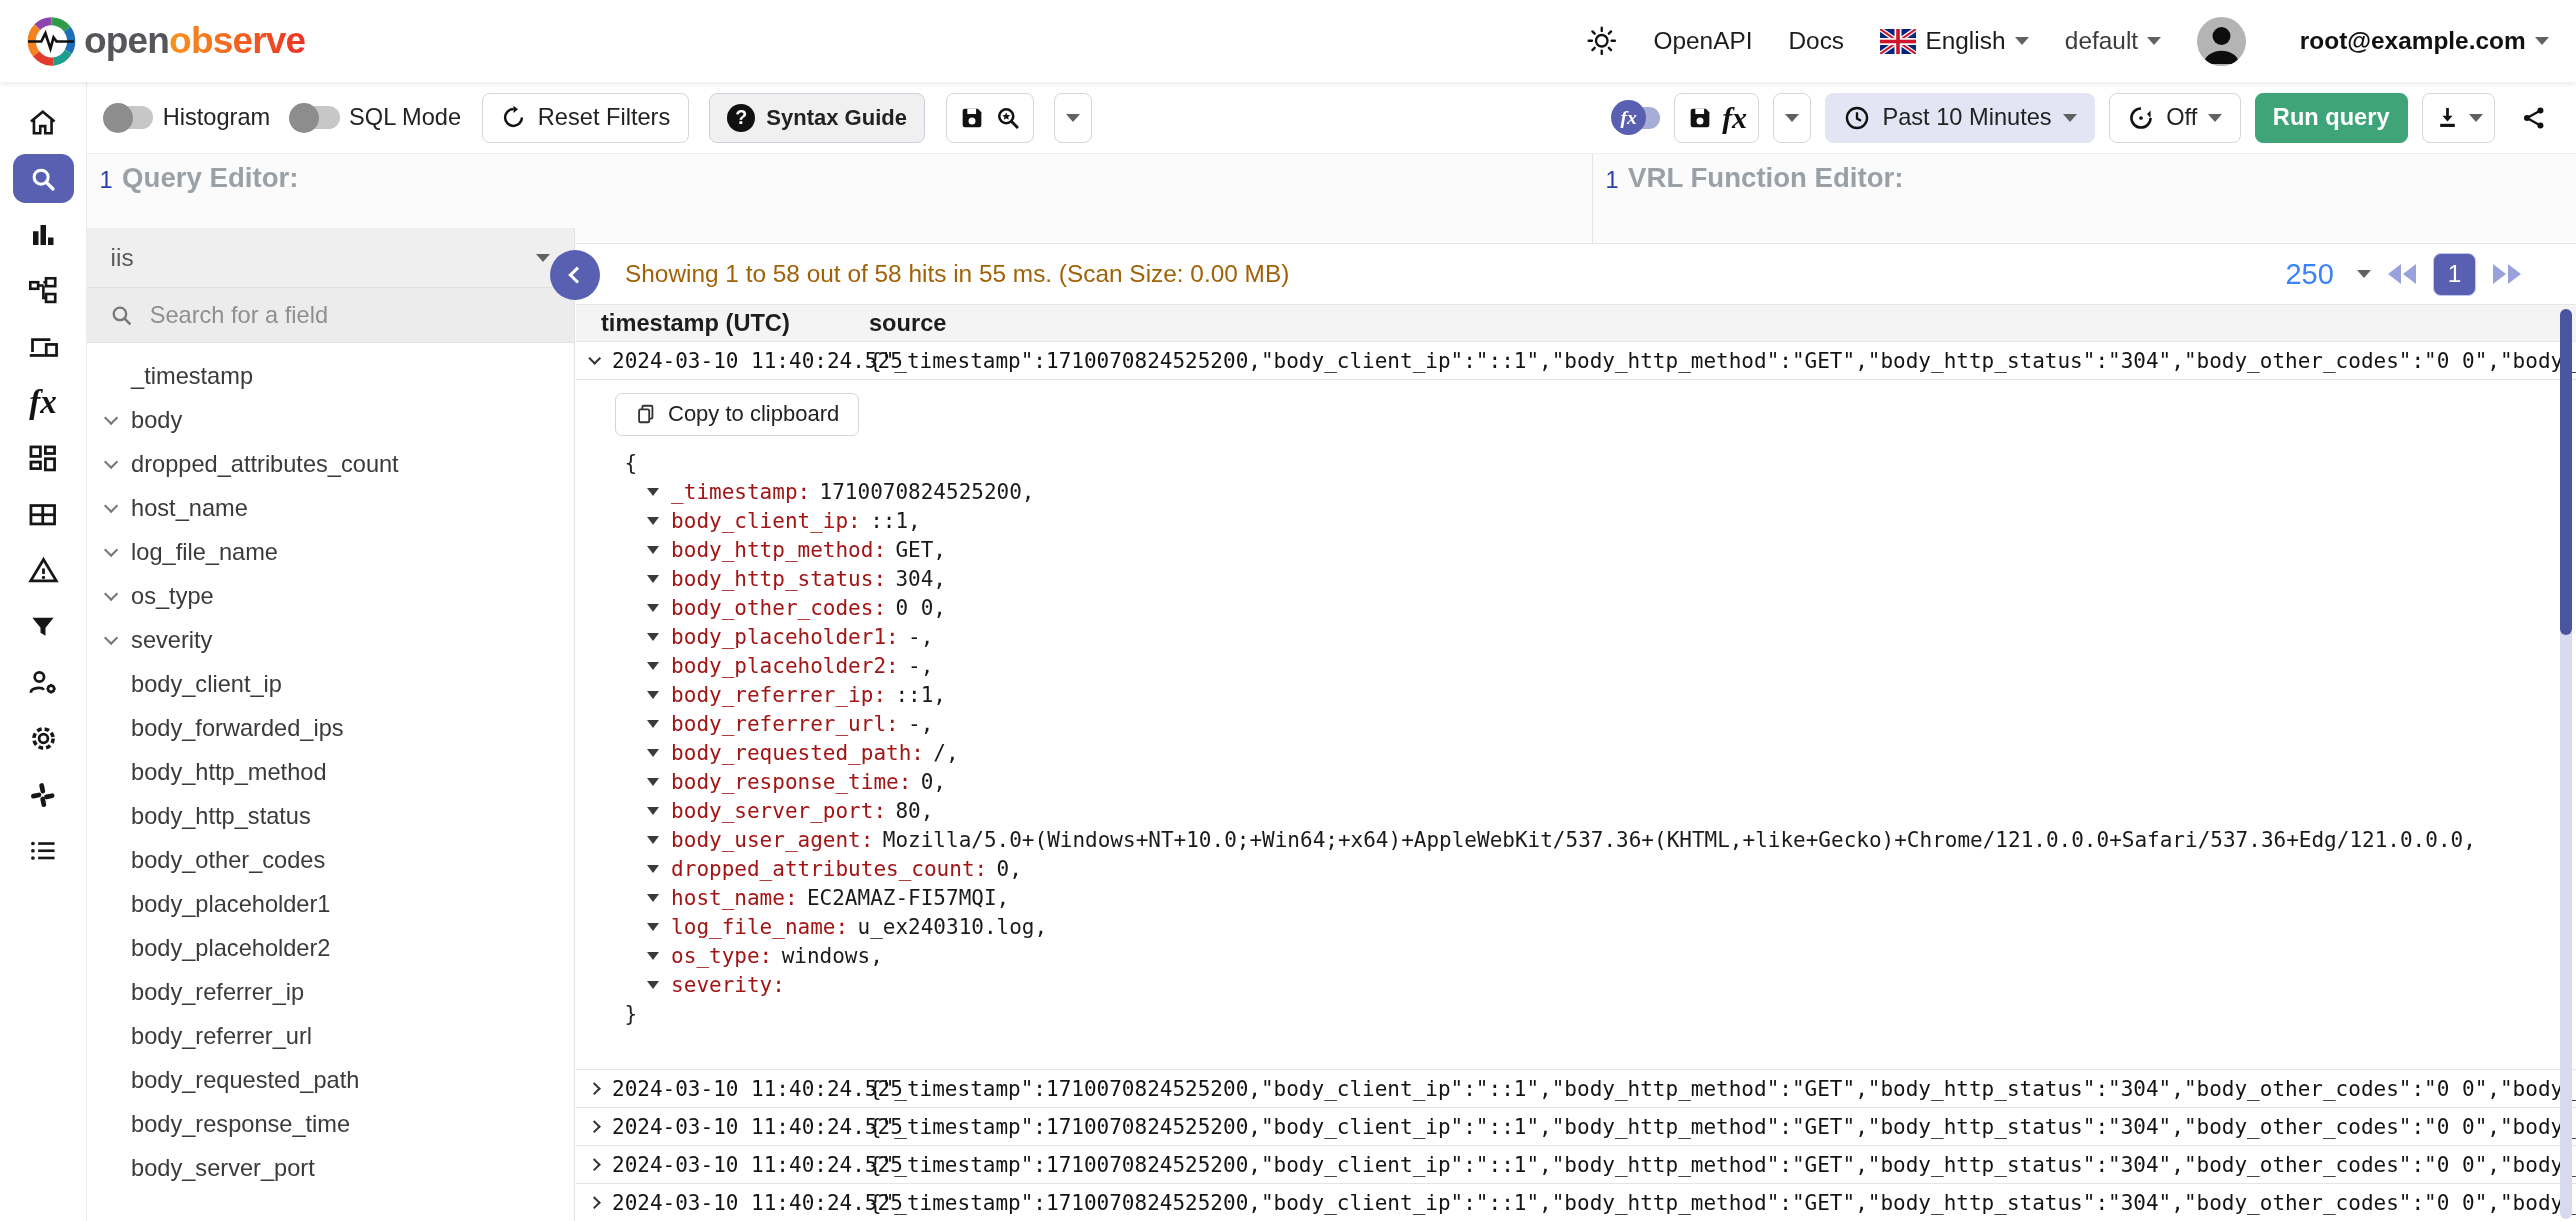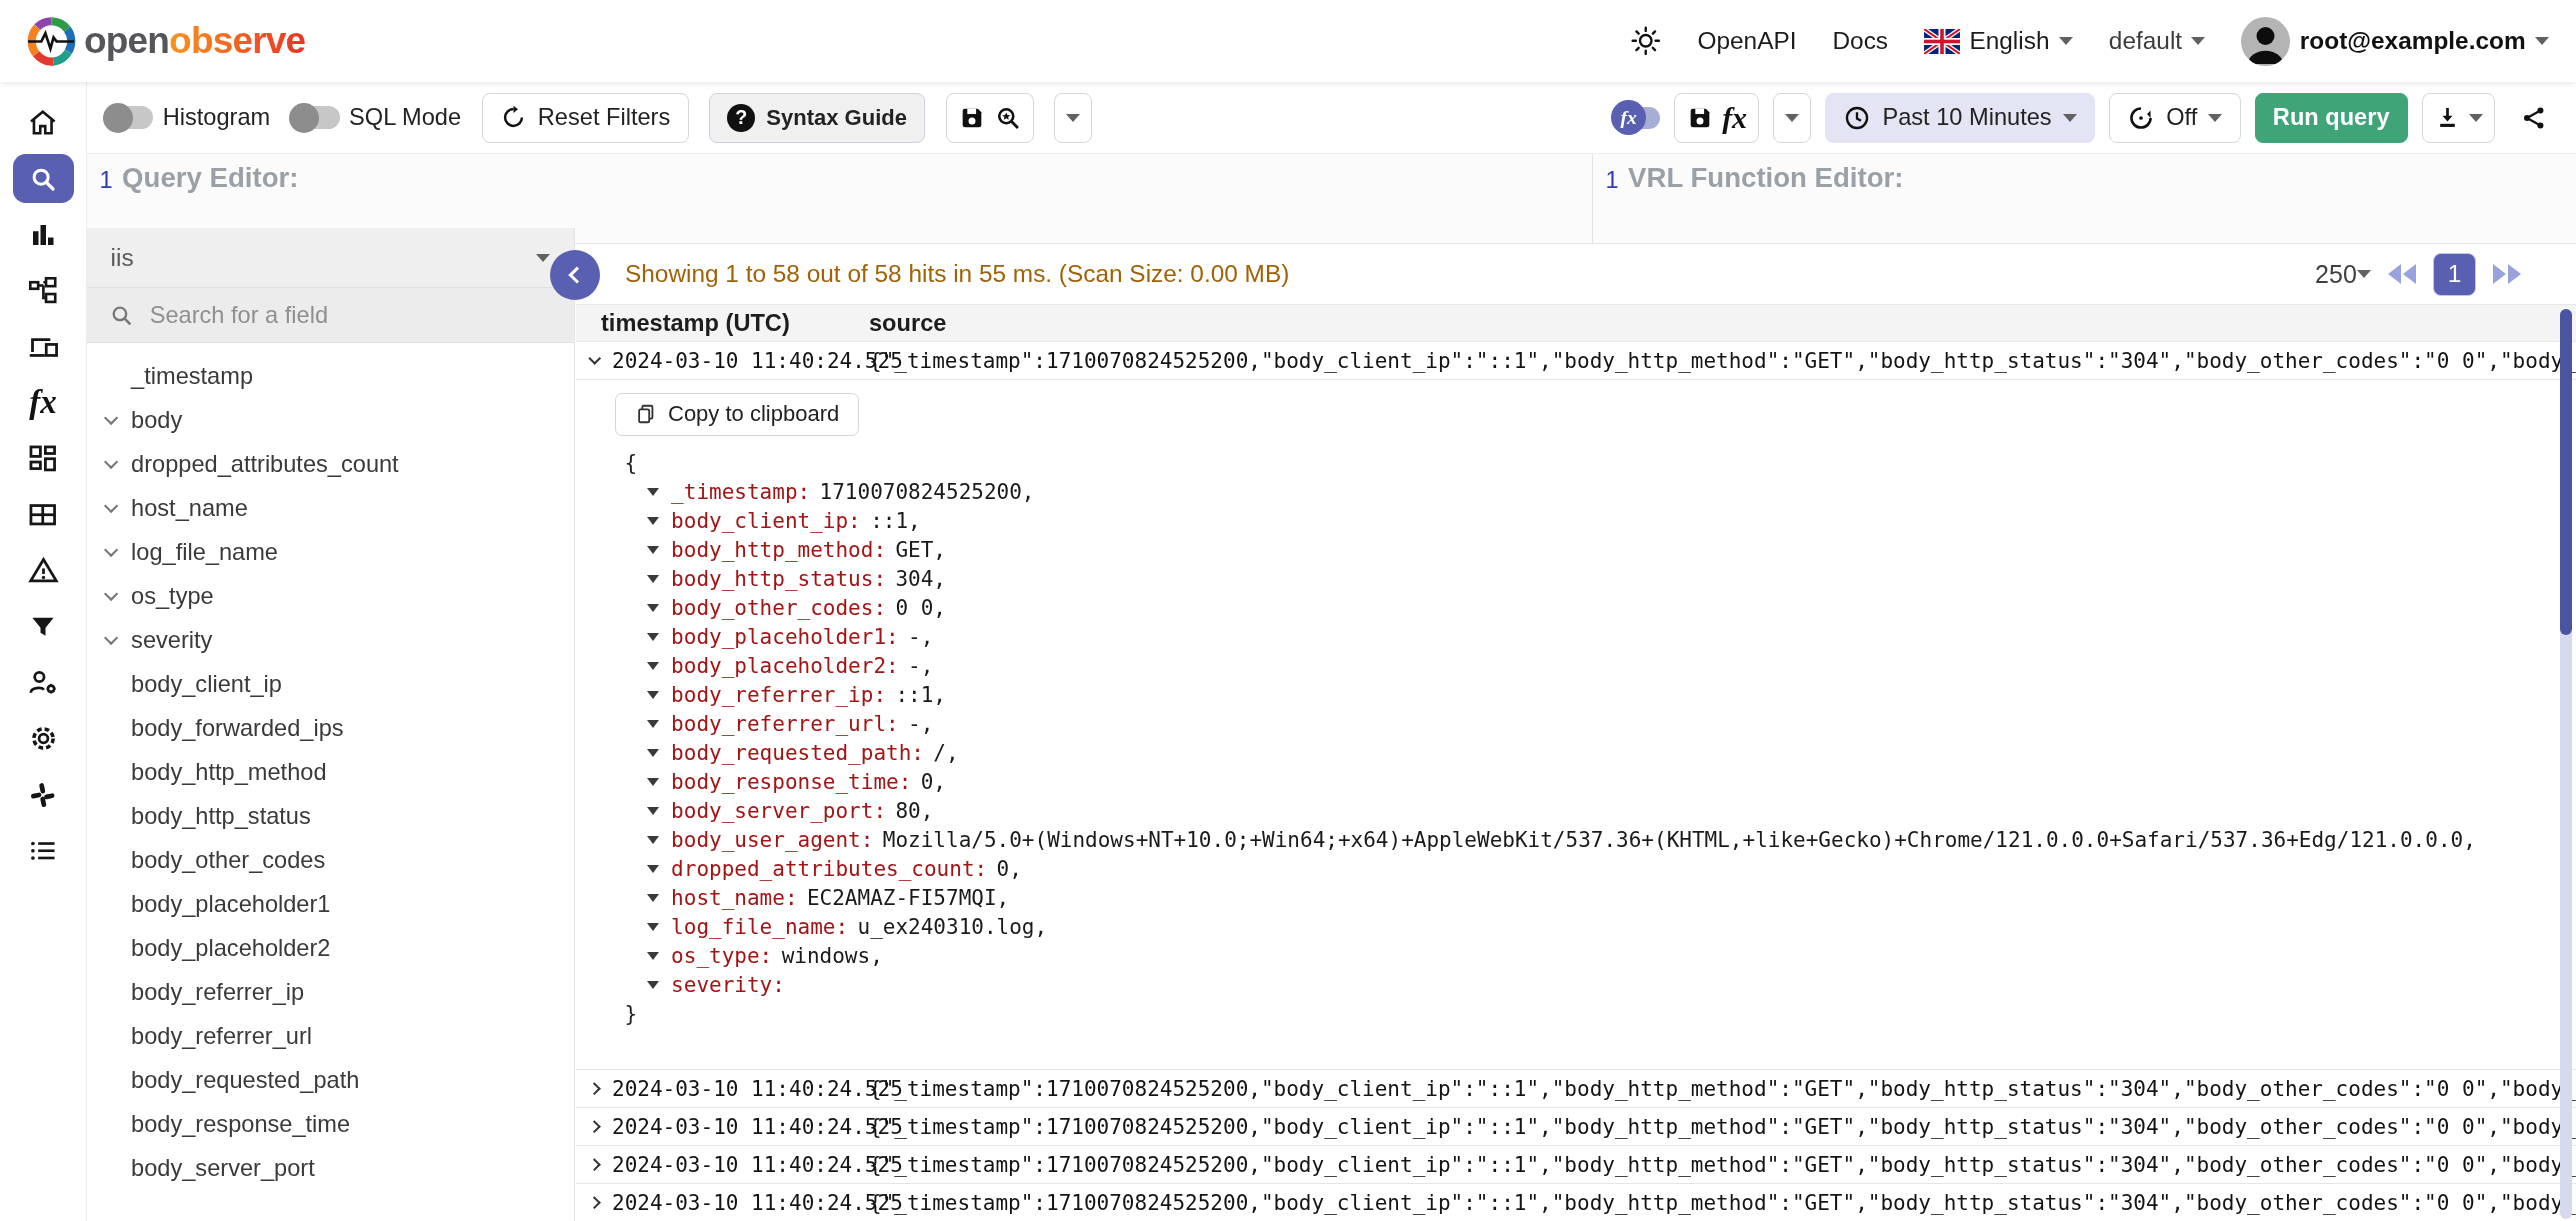--- a/index.html
+++ b/index.html
@@ -10,21 +10,21 @@
   .topbar { position:absolute; top:0; left:0; right:0; height:82px; background:#fff; display:flex; align-items:center; padding:0 27px; box-shadow:0 1.6px 6.3px rgba(0,0,0,.10); z-index:10; }
   .logo-wrap { display:flex; align-items:center; gap:7.9px; }
   .wordmark { font-size:37px; font-weight:bold; letter-spacing:-0.8px; }
   .wordmark .w-open { color:#55565a; }
   .wordmark .w-observe { background:linear-gradient(90deg,#f7941d,#ed3124); -webkit-background-clip:text; background-clip:text; color:transparent; }
   .top-right { margin-left:auto; display:flex; align-items:center; gap:36px; }
   .top-item { display:flex; align-items:center; gap:9.4px; font-size:24.4px; color:#1c1c1c; cursor:pointer; }
   .caret { width:0; height:0; border-left:8.7px solid transparent; border-right:8.7px solid transparent; border-top:11px solid #616161; display:inline-block; }
   .caret.sm { border-left-width:7px; border-right-width:7px; border-top-width:8.7px; }
   .avatar { width:49px; height:49px; border-radius:50%; background:#b4b4b4; overflow:hidden; display:flex; align-items:center; justify-content:center; }
-  .email { font-weight:bold; font-size:24.4px; color:#111; }
+  .email { font-weight:bold; font-size:24.4px; color:#111;margin-left:44px; }
 
   
   .sidebar { position:absolute; top:82px; left:0; bottom:0; width:87px; background:#fff; border-right:0.8px solid #ececec; display:flex; flex-direction:column; align-items:center; padding-top:12.6px; z-index:5; }
   .side-item { width:87px; height:56px; display:flex; align-items:center; justify-content:center; cursor:pointer; }
   .side-pill { width:61px; height:49px; border-radius:12.6px; background:#5960b2; display:flex; align-items:center; justify-content:center; }
   .side-item svg { display:block; }
 
   
   .toolbar { position:absolute; top:82px; left:87px; right:0; height:72px; background:#fff; display:flex; align-items:center; padding:0 17.3px; border-bottom:0.8px solid #ededed; z-index:4; }
   .tb-left { display:flex; align-items:center; gap:20.5px; }
@@ -63,21 +63,21 @@
   .field-item { height:44px; display:flex; align-items:center; padding-left:12.6px; font-size:23.6px; color:#3a3a3a; cursor:pointer; }
   .chev-box { width:23.6px; display:flex; justify-content:center; }
   .chev-down { width:10.2px; height:10.2px; border-right:2.4px solid #757575; border-bottom:2.4px solid #757575; transform:rotate(45deg); margin-top:-4.7px; }
   .field-label { margin-left:7.9px; }
 
   
   .results { position:absolute; top:244px; left:576px; right:0; bottom:0; background:#fff; overflow:hidden; }
   .summary-row { height:60px; display:flex; align-items:center; padding:0 31.5px 0 49px; }
   .summary-text { font-size:24.4px; color:#a16207; font-weight:500; }
   .pager { margin-left:auto; display:flex; align-items:center; gap:17.3px; padding-right:23.6px; }
-  .psize { display:flex; align-items:center; gap:0; font-size:25px; color:#404040; cursor:pointer; }
+  .psize { display:flex; align-items:center; gap:23px; font-size:29px; color:#3b82f6; cursor:pointer; }
   .dbl-arrow { display:flex; gap:1.6px; cursor:pointer; }
   .tri-l { width:0; height:0; border-top:10.2px solid transparent; border-bottom:10.2px solid transparent; border-right:13.4px solid #9aa2dd; }
   .tri-r { width:0; height:0; border-top:10.2px solid transparent; border-bottom:10.2px solid transparent; border-left:13.4px solid #9aa2dd; }
   .page-box { width:43px; height:43px; border-radius:7.9px; background:#5960b2; border:1.6px solid #c2c6ec; color:#fff; font-size:24.4px; display:flex; align-items:center; justify-content:center; cursor:pointer; }
   .collapse-btn { position:absolute; left:550px; top:250px; width:50px; height:50px; border-radius:50%; background:#5960b2; border:3.9px solid rgba(89,96,178,.30); display:flex; align-items:center; justify-content:center; cursor:pointer; z-index:6; }
   .collapse-chev { width:11.8px; height:11.8px; border-left:3.9px solid #fff; border-bottom:3.9px solid #fff; transform:rotate(45deg); margin-left:4.7px; }
   .table-head { height:38px; background:#f4f4f4; border-top:0.8px solid #e7e7e7; border-bottom:0.8px solid #e7e7e7; display:flex; align-items:center; font-size:23.6px; font-weight:bold; color:#1d1d1d; }
   .col-ts { width:293px; padding-left:25px; flex-shrink:0; }
   .log-row { height:38px; display:flex; align-items:center; border-bottom:0.8px solid #e5e5e5; font-family:"DejaVu Sans Mono",monospace; font-size:21px; color:#141414; white-space:nowrap; overflow:hidden; cursor:pointer; }
   .row-chev-box { width:36px; padding-left:14px; flex-shrink:0; display:flex; }

